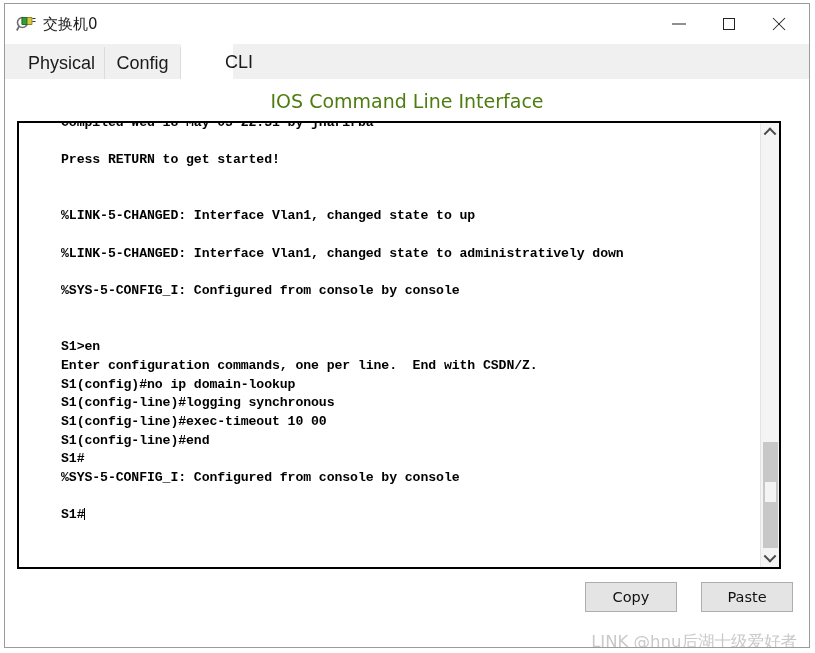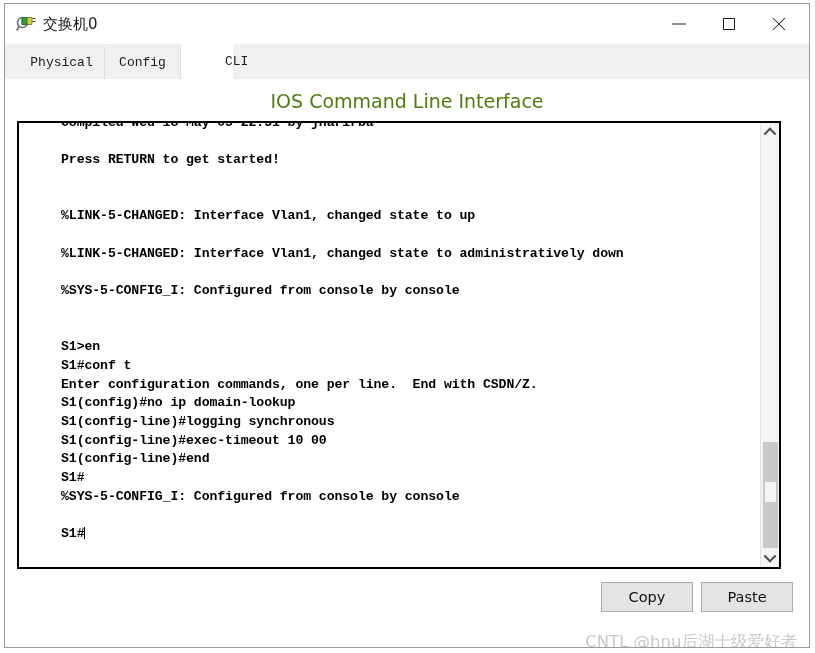--- a/index.html
+++ b/index.html
@@ -116,22 +116,22 @@
     bottom: 0;
     height: 0;
   }
   .tab {
     position: absolute;
     top: 3px;
     height: 32px;
     background: #f0f0f0;
     border: none;
     box-sizing: border-box;
-    font-family: Liberation Mono, monospace;
-    font-size: 13px;
+    font-family: Liberation Sans, sans-serif;
+    font-size: 18px;
     color: #1a1a1a;
     line-height: 30px;
     text-align: center;
     cursor: default;
     padding: 0;
   }
   .tab.inactive { border-right: 1px solid #dcdcdc; }
   .tab.active {
     background: #ffffff;
     top: 0px;
@@ -257,21 +257,21 @@
     height: 20px;
     background: #f4f4f4;
   }
 
   
   #buttons {
     position: absolute;
     right: 16px;
     top: 503px;
     display: flex;
-    gap: 8px;
+    gap: 24px;
   }
   .action-btn {
     width: 92px;
     height: 30px;
     background: #e4e4e4;
     border: 1px solid #adadad;
     box-sizing: border-box;
     font-family: "DejaVu Sans", "Liberation Sans", sans-serif;
     font-size: 14.5px;
     color: #111111;
@@ -340,21 +340,20 @@
           <div class="term-line">&nbsp;</div>
           <div class="term-line">&nbsp;</div>
           <div class="term-line">%LINK-5-CHANGED: Interface Vlan1, changed state to up</div>
           <div class="term-line">&nbsp;</div>
           <div class="term-line">%LINK-5-CHANGED: Interface Vlan1, changed state to administratively down</div>
           <div class="term-line">&nbsp;</div>
           <div class="term-line">%SYS-5-CONFIG_I: Configured from console by console</div>
           <div class="term-line">&nbsp;</div>
           <div class="term-line">&nbsp;</div>
           <div class="term-line">S1&gt;en</div>
-          <div class="term-line">S1#conf t</div>
           <div class="term-line">Enter configuration commands, one per line.  End with CSDN/Z.</div>
           <div class="term-line">S1(config)#no ip domain-lookup</div>
           <div class="term-line">S1(config-line)#logging synchronous</div>
           <div class="term-line">S1(config-line)#exec-timeout 10 00</div>
           <div class="term-line">S1(config-line)#end</div>
           <div class="term-line">S1#</div>
           <div class="term-line">%SYS-5-CONFIG_I: Configured from console by console</div>
           <div class="term-line">&nbsp;</div>
           <div class="term-line">S1#<span class="caret"></span></div>
         </div>
@@ -370,15 +369,15 @@
           <span class="chev"></span>
         </button>
       </div>
     </div>
 
     <div id="buttons">
       <button class="action-btn">Copy</button>
       <button class="action-btn">Paste</button>
     </div>
 
-    <div id="watermark">CNTL @hnu后湖十级爱好者</div>
+    <div id="watermark">LINK @hnu后湖十级爱好者</div>
   </div>
 </div>
 
 </body></html>

